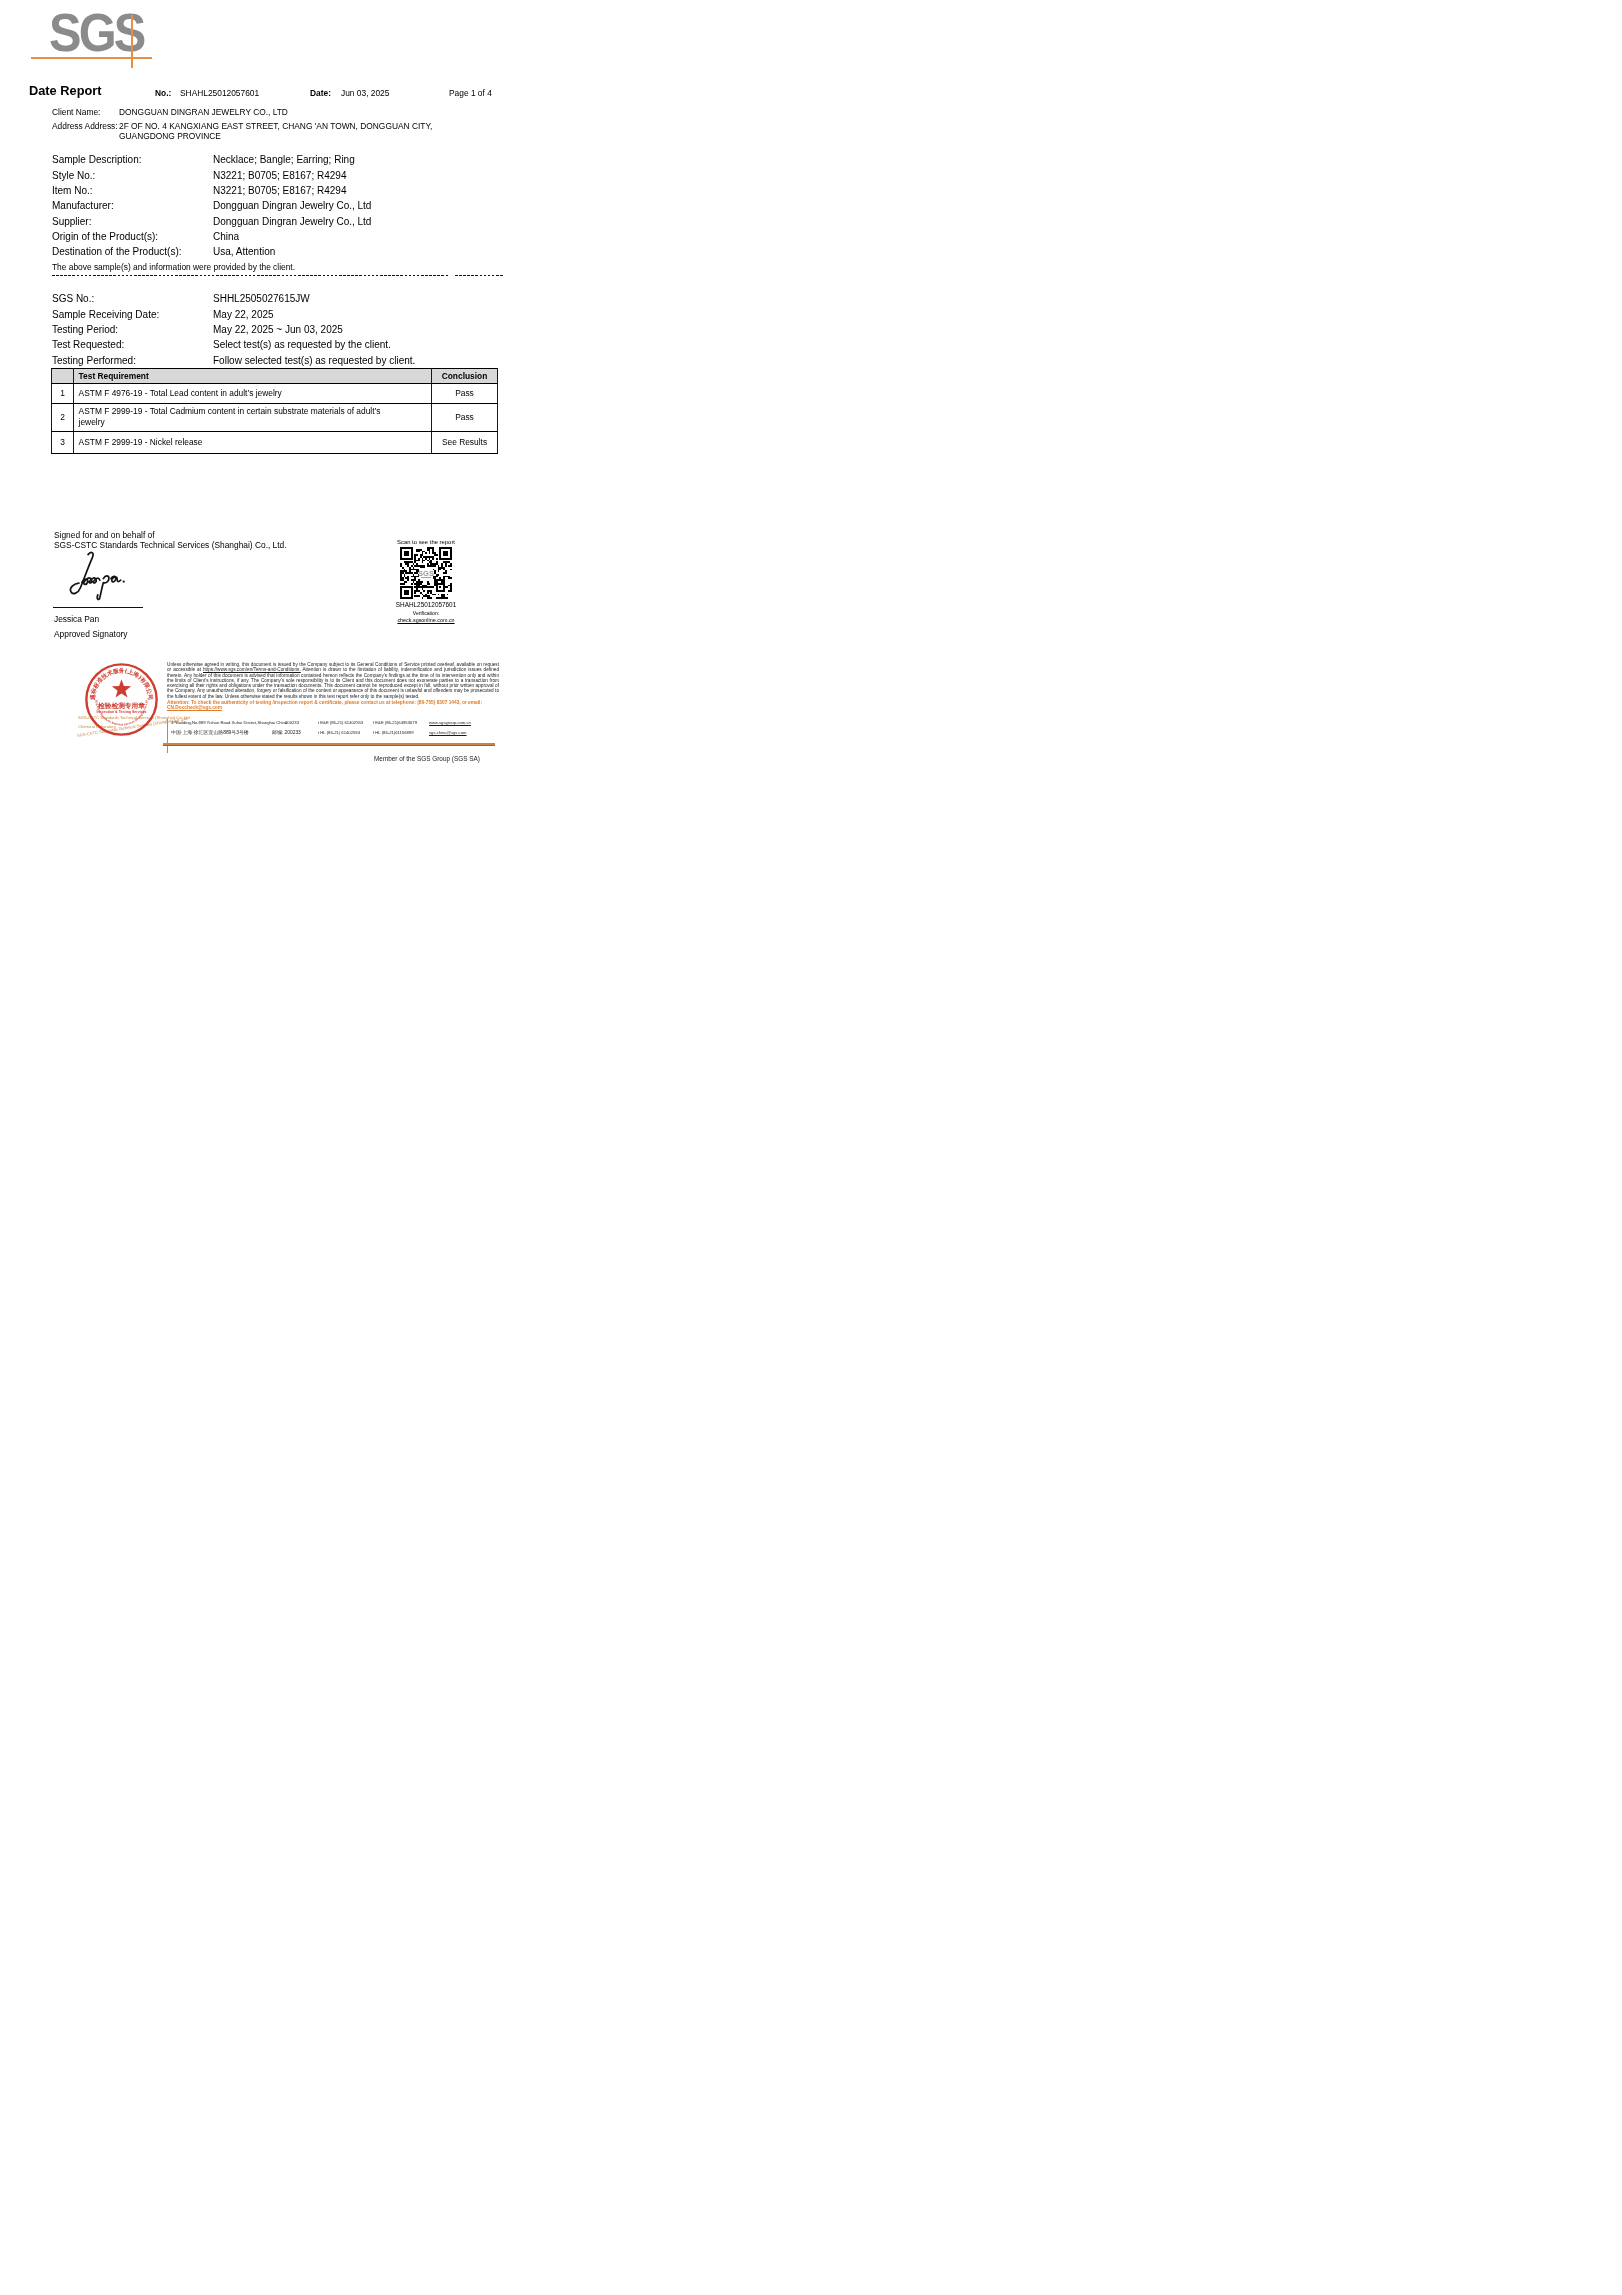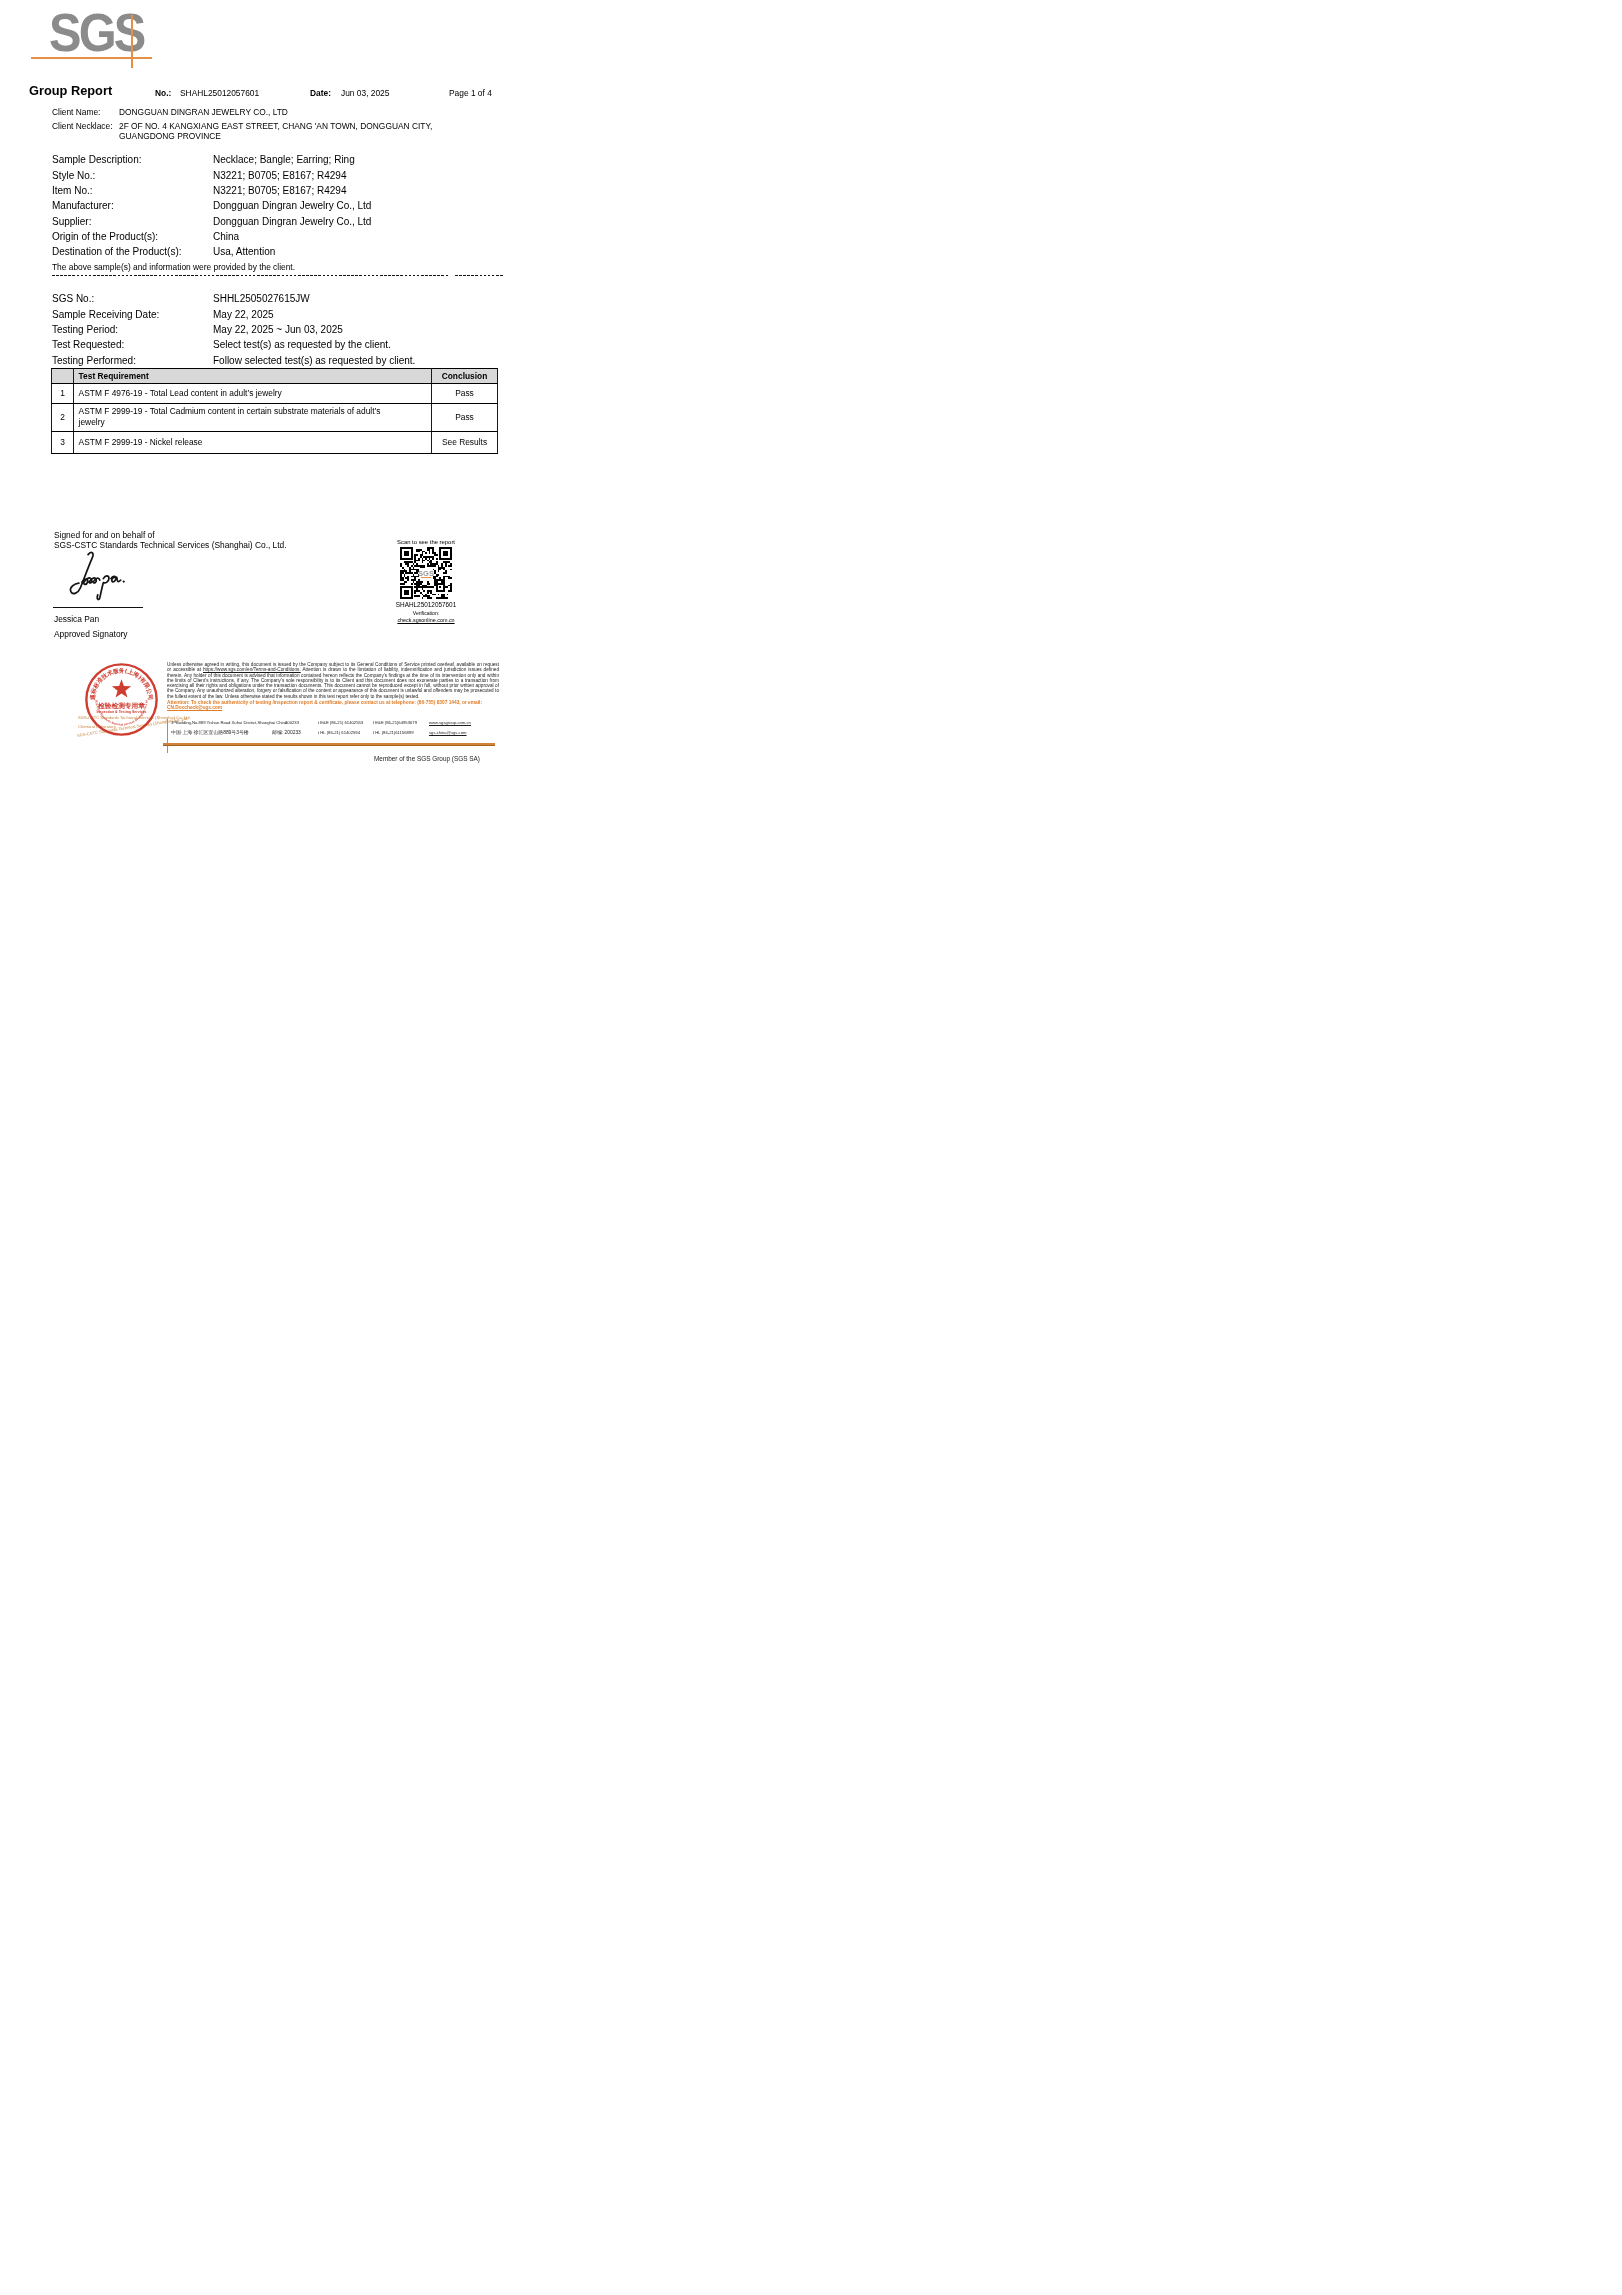--- a/index.html
+++ b/index.html
@@ -61,33 +61,33 @@
 </style>
 </head>
 <body>
 
 <div class="page">
 
   <div class="sgs-logo">SGS</div>
   <div class="logo-vline"></div>
   <div class="logo-hline"></div>
 
-  <div class="title">Group Report</div>
+  <div class="title">Date Report</div>
   <span class="hdr b" style="left:155px">No.:</span>
   <span class="hdr" style="left:180px">SHAHL25012057601</span>
   <span class="hdr b" style="left:310px">Date:</span>
   <span class="hdr" style="left:341px">Jun 03, 2025</span>
   <span class="hdr" style="left:449px">Page 1 of 4</span>
 
   <div class="crow" style="top:107px">
     <span>Client Name:</span>
     <span class="v">DONGGUAN DINGRAN JEWELRY CO., LTD</span>
   </div>
   <div class="crow" style="top:121px">
-    <span>Client Necklace:</span>
+    <span>Address Address:</span>
     <span class="v"><span>2F OF NO. 4 KANGXIANG EAST STREET, CHANG 'AN TOWN, DONGGUAN CITY,</span><br><span>GUANGDONG PROVINCE</span></span>
   </div>
 
   <div class="irow" style="top:154px">
     <span>Sample Description:</span>
     <span class="v">Necklace; Bangle; Earring; Ring</span>
   </div>
   <div class="irow" style="top:170px">
     <span>Style No.:</span>
     <span class="v">N3221; B0705; E8167; R4294</span>

